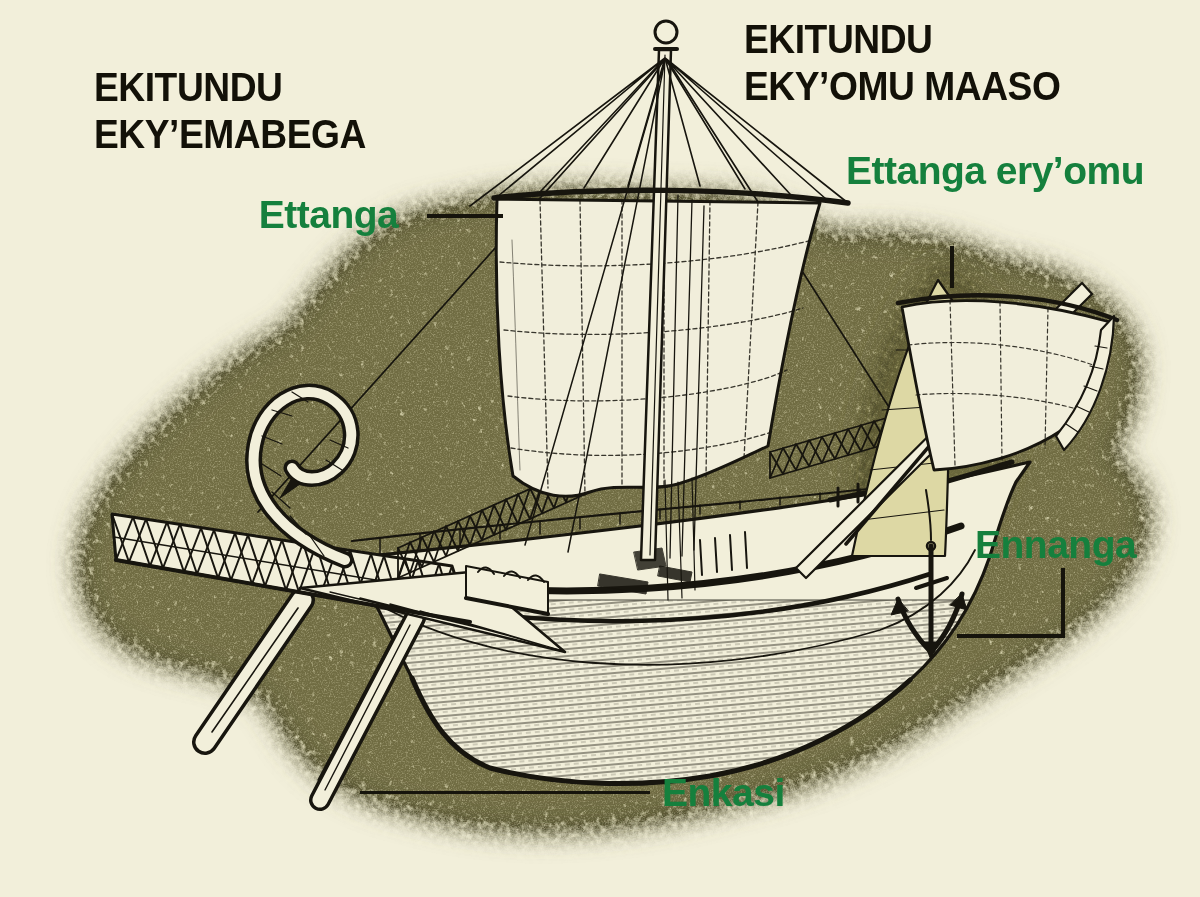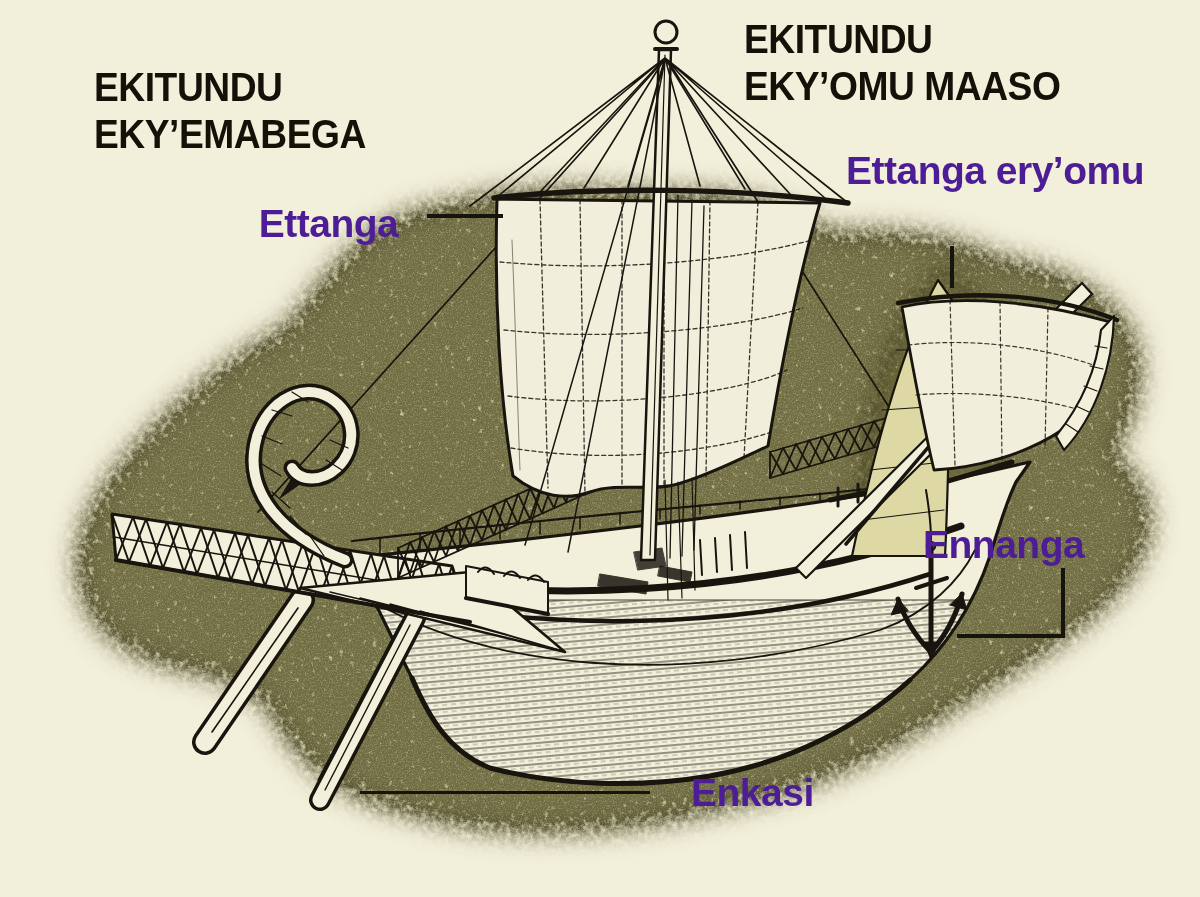--- a/index.html
+++ b/index.html
@@ -1,21 +1,21 @@
 <!DOCTYPE html>
 <html><head>
 <meta charset="utf-8">
 <style>
   html,body{margin:0;padding:0;}
   .stage{position:relative;width:1200px;height:897px;background:#f2efda;overflow:hidden;
          font-family:"Liberation Sans","DejaVu Sans",sans-serif;color:#16140c;}
   .stage svg{position:absolute;left:0;top:0;}
   .hdr{position:absolute;font-weight:bold;font-size:40px;line-height:47px;letter-spacing:-0.5px;
        transform:scaleX(0.93);transform-origin:left top;white-space:nowrap;color:#131108;}
-  .lbl{position:absolute;font-weight:bold;font-size:39px;line-height:53px;letter-spacing:-0.5px;color:#4c1d95;}
+  .lbl{position:absolute;font-weight:bold;font-size:39px;line-height:53px;letter-spacing:-0.5px;color:#15803d;}
   .lbl.center{text-align:center;}
   .ld{position:absolute;background:#16140c;}
 </style>
 </head>
 <body>
 
 <div class="stage">
 
 <svg width="1200" height="897" viewBox="0 0 1200 897">
   <defs>
@@ -187,28 +187,28 @@
 
   <div class="hdr" style="left:94px;top:64px;">
     <div>EKITUNDU</div>
     <div>EKY’EMABEGA</div>
   </div>
   <div class="hdr" style="left:744px;top:16px;">
     <div>EKITUNDU</div>
     <div>EKY’OMU MAASO</div>
   </div>
 
-  <div class="lbl center" style="left:216px;top:197px;width:225px;">
+  <div class="lbl center" style="left:216px;top:188px;width:225px;">
     <div>Ettanga</div>
   </div>
   <div class="lbl center" style="left:815px;top:144px;width:360px;">
     <div>Ettanga ery’omu</div>
   </div>
-  <div class="lbl" style="left:923px;top:518px;">Ennanga</div>
-  <div class="lbl" style="left:662px;top:766px;margin-left:29px;">Enkasi</div>
+  <div class="lbl" style="left:975px;top:518px;">Ennanga</div>
+  <div class="lbl" style="left:662px;top:766px;">Enkasi</div>
 
   <div class="ld" style="left:427px;top:214px;width:76px;height:4px;"></div>
   <div class="ld" style="left:950px;top:246px;width:4px;height:42px;"></div>
   <div class="ld" style="left:1061px;top:568px;width:4px;height:70px;"></div>
   <div class="ld" style="left:957px;top:634px;width:108px;height:4px;"></div>
   <div class="ld" style="left:360px;top:791px;width:290px;height:3px;"></div>
 
 </div>
 
 </body></html>

